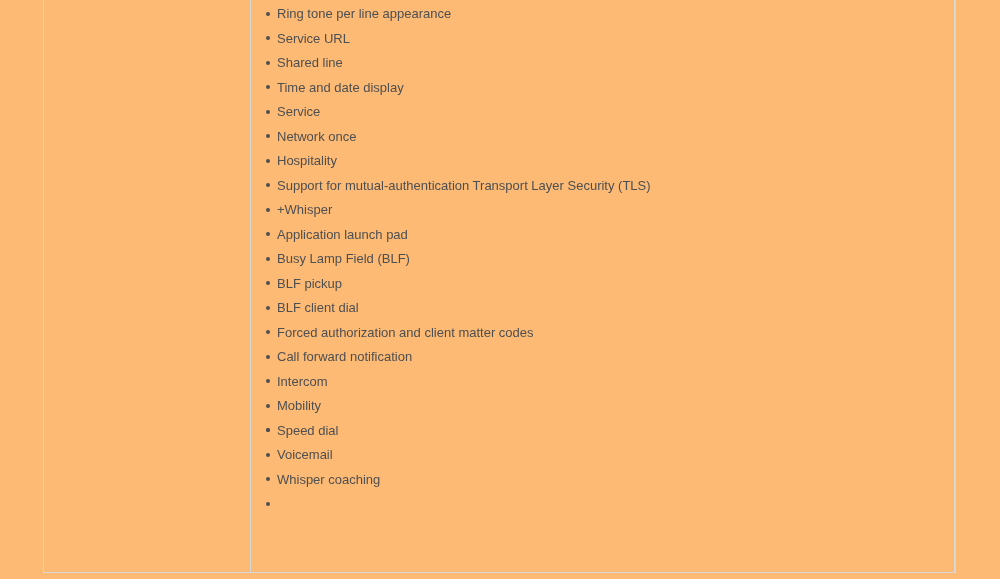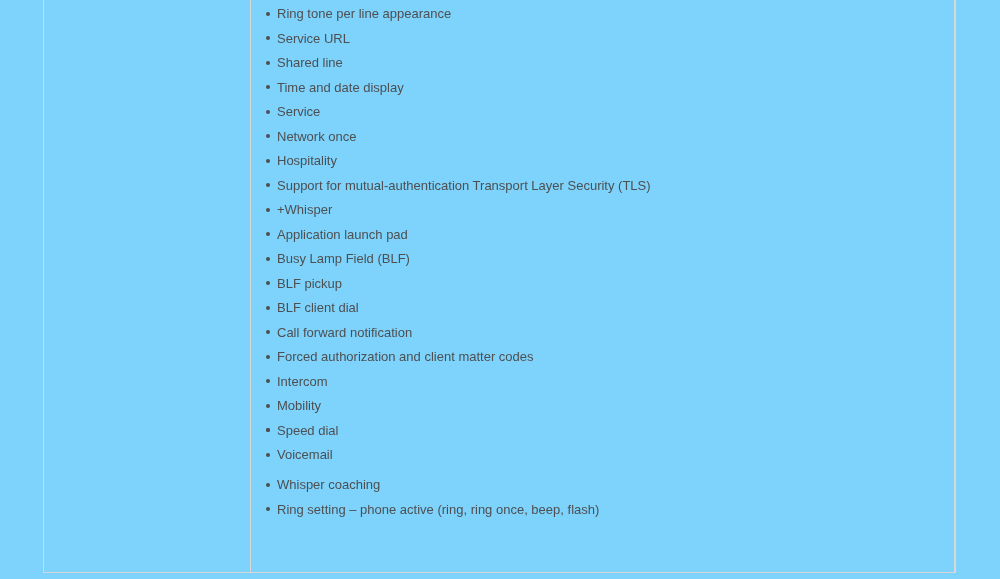--- a/index.html
+++ b/index.html
@@ -9,21 +9,21 @@
     font-family: "Liberation Sans", sans-serif;
   }
   :root {
     --border-color: #d7d7d7;
     --text-color: #4e4f51;
   }
   .page {
     position: relative;
     width: 1000px;
     height: 579px;
-    background: #7dd3fc;
+    background: #fdba74;
     overflow: hidden;
   }
   .doc-table {
     position: absolute;
     left: 43px;
     top: 0;
     width: 913px;   
     height: 573px;
     border-left: 1px solid var(--border-color);
     border-right: 2px solid var(--border-color);
@@ -42,21 +42,21 @@
     padding-top: 7px;
     box-sizing: border-box;
     overflow: hidden;
   }
   ul.features {
     margin: 0;
     padding: 0;
     list-style: none;
   }
   ul.features.secondary {
-    margin-top: 17px;
+    margin-top: 11px;
   }
   ul.features li {
     position: relative;
     padding-left: 26px;
     margin: 0 0 11.5px 0;
     font-size: 13px;
     line-height: 13px;
     color: var(--text-color);
     white-space: nowrap;
   }
@@ -143,30 +143,30 @@
             <span>BLF pickup</span>
           </li>
 
           <li>
             <span class="bullet"></span>
             <span>BLF client dial</span>
           </li>
 
           <li>
             <span class="bullet"></span>
+            <span>Forced authorization and client matter codes</span>
+          </li>
+
+          <li>
+            <span class="bullet"></span>
             <span>Call forward notification</span>
           </li>
 
           <li>
             <span class="bullet"></span>
-            <span>Forced authorization and client matter codes</span>
-          </li>
-
-          <li>
-            <span class="bullet"></span>
             <span>Intercom</span>
           </li>
 
           <li>
             <span class="bullet"></span>
             <span>Mobility</span>
           </li>
 
           <li>
             <span class="bullet"></span>
@@ -185,19 +185,18 @@
 
       <ul class="features secondary">
 
           <li>
             <span class="bullet"></span>
             <span>Whisper coaching</span>
           </li>
 
           <li>
             <span class="bullet"></span>
-            <span>Ring setting – phone active (ring, ring once, beep, flash)</span>
           </li>
         </ul>
 
     </div>
   </div>
 </div>
 
 </body></html>

